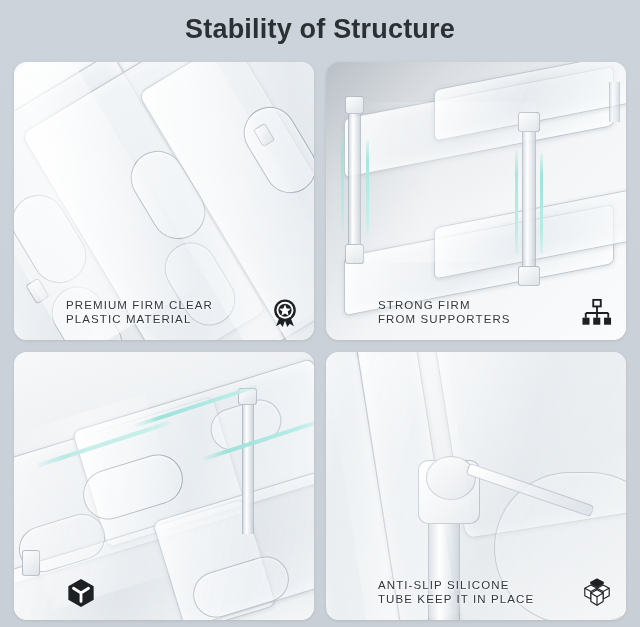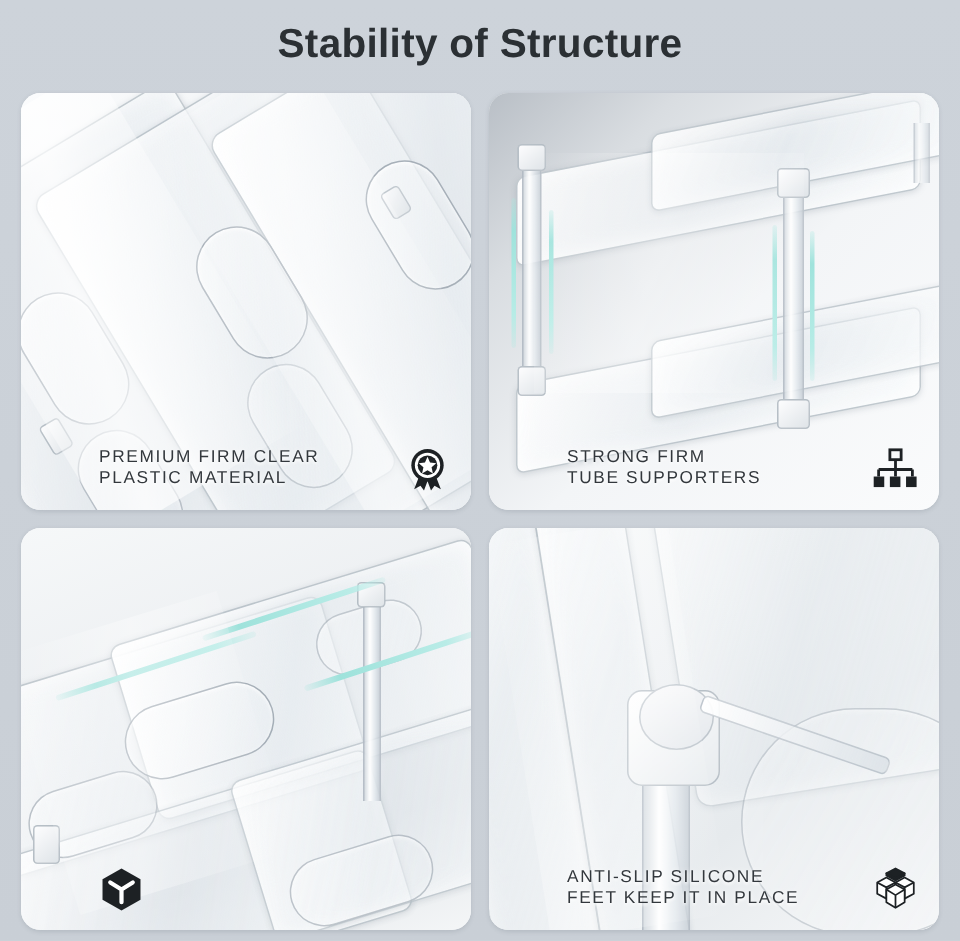--- a/index.html
+++ b/index.html
@@ -194,21 +194,21 @@
         <div class="cap" style="left:192px;top:204px;width:20px;height:18px;"></div>
 
         <div class="accent" style="left:15px;top:70px;width:2.5px;height:100px;"></div>
         <div class="accent" style="left:40px;top:78px;width:2.5px;height:96px;"></div>
         <div class="accent" style="left:189px;top:88px;width:2.5px;height:104px;"></div>
         <div class="accent" style="left:214px;top:92px;width:2.5px;height:100px;"></div>
         <div class="sheen" style="left:30px;top:40px;width:180px;height:160px;opacity:.45;"></div>
       </div>
       <div class="caption">
         <div class="caption-text">STRONG FIRM
-TUBE SUPPORTERS</div>
+FROM SUPPORTERS</div>
         <div class="caption-icon">
           <svg viewBox="0 0 64 64" aria-hidden="true">
             <rect x="24" y="4" width="16" height="14" fill="none" stroke="#1d2124" stroke-width="4"></rect>
             <path d="M32 18 L32 32 M8 32 L56 32 M8 32 L8 42 M32 32 L32 42 M56 32 L56 42" stroke="#1d2124" stroke-width="4" fill="none"></path>
             <rect x="1" y="42" width="15" height="15" fill="#1d2124"></rect>
             <rect x="24" y="42" width="15" height="15" fill="#1d2124"></rect>
             <rect x="47" y="42" width="15" height="15" fill="#1d2124"></rect>
           </svg>
         </div>
       </div>
@@ -249,21 +249,21 @@
         <div class="slab" style="left:120px;top:-60px;width:210px;height:230px;transform:rotate(-9deg);border-radius:10px;opacity:.6;"></div>
         <div class="slot" style="left:168px;top:120px;width:170px;height:150px;border-radius:999px;opacity:.5;"></div>
         <div class="tube" style="left:102px;top:140px;width:30px;height:130px;"></div>
         <div class="cap" style="left:92px;top:108px;width:60px;height:62px;border-radius:10px;background:linear-gradient(140deg,#ffffff,#e7ebee);"></div>
         <div style="position:absolute;left:100px;top:104px;width:48px;height:42px;border-radius:50%;background:linear-gradient(150deg,#fbfbfc,#e4e8ec);border:1px solid rgba(150,162,172,0.5);"></div>
         <div style="position:absolute;left:138px;top:132px;width:130px;height:10px;transform:rotate(19deg);background:linear-gradient(90deg,rgba(255,255,255,0.95),rgba(215,222,228,0.7));border:1px solid rgba(150,162,172,0.45);border-radius:4px;"></div>
         <div class="sheen" style="left:20px;top:0;width:120px;height:268px;transform:rotate(-9deg);opacity:.5;"></div>
       </div>
       <div class="caption">
         <div class="caption-text">ANTI-SLIP SILICONE
-FEET KEEP IT IN PLACE</div>
+TUBE KEEP IT IN PLACE</div>
         <div class="caption-icon">
           <svg viewBox="0 0 64 64" aria-hidden="true">
             <g stroke="#1d2124" stroke-width="2.5" stroke-linejoin="round">
               <path d="M32 2 L45 9 L32 16 L19 9 Z" fill="#1d2124"></path>
               <path d="M6 22 L19 15 L32 22 L32 38 L19 45 L6 38 Z" fill="#ffffff"></path>
               <path d="M6 22 L19 29 L32 22 M19 29 L19 45" fill="none"></path>
               <path d="M32 22 L45 15 L58 22 L58 38 L45 45 L32 38 Z" fill="#ffffff"></path>
               <path d="M32 22 L45 29 L58 22 M45 29 L45 45" fill="none"></path>
               <path d="M19 32 L32 25 L45 32 L45 50 L32 58 L19 50 Z" fill="#ffffff"></path>
               <path d="M19 32 L32 40 L45 32 M32 40 L32 58" fill="none"></path>

